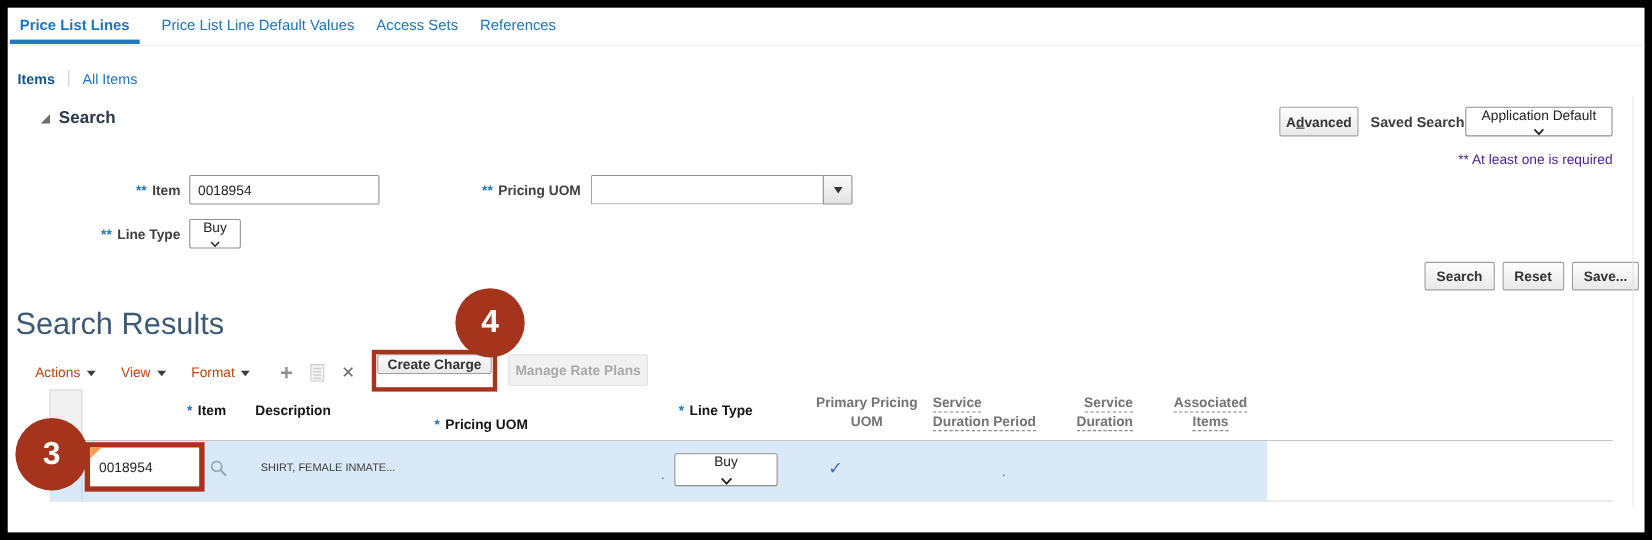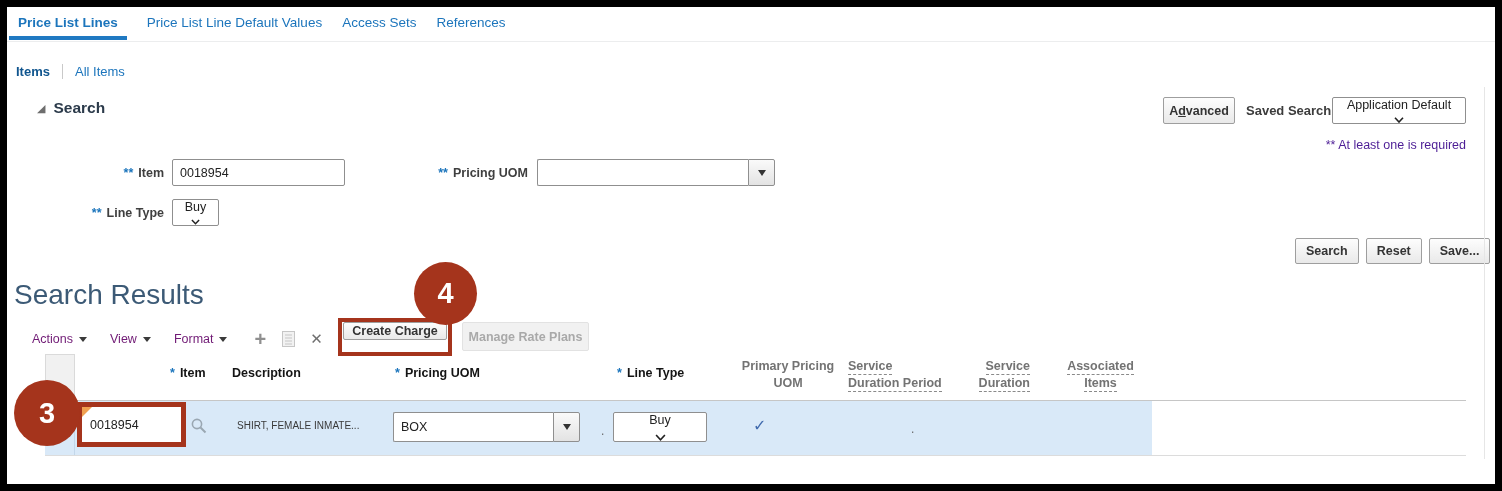--- a/index.html
+++ b/index.html
@@ -55,21 +55,21 @@
               border-top:6px solid #333; }
   .sel-ltype { position:absolute; left:165px; top:192px; width:47px; height:27px; padding:0 5px; }
 
   .action-buttons { position:absolute; left:1288px; top:231px; display:flex; gap:7px; }
   .action-buttons .btn { height:26px; padding:0 10px; }
 
   
   .results-title { position:absolute; left:7px; top:272px; font-size:28px; color:#3c5a76; }
 
   .toolbar { position:absolute; left:25px; top:318px; height:28px; display:flex; align-items:center; }
-  .menu { display:flex; align-items:center; gap:6px; margin-right:23px; font-size:12.5px; color:#701a75; cursor:pointer; }
+  .menu { display:flex; align-items:center; gap:6px; margin-right:23px; font-size:12.5px; color:#c2410c; cursor:pointer; }
   .menu-tri { width:0; height:0; border-left:4px solid transparent; border-right:4px solid transparent;
               border-top:5px solid #3a3a3a; }
   .icon-add { font-size:20px; font-weight:bold; color:#8f8f8f; margin:0 16px 0 4px; line-height:1; cursor:pointer; }
   .icon-dup { margin-right:15px; cursor:pointer; display:flex; }
   .icon-del { font-size:15px; font-weight:bold; color:#6e6e6e; margin-right:22px; cursor:pointer; }
 
   .btn-create { position:absolute; left:336px; top:315px; width:104px; height:18px; z-index:2; }
   .btn-manage { position:absolute; left:455px; top:315px; width:127px; height:29px;
                 background:#f1f1f1; border:1px solid #e2e2e2; color:#a9a9a9; cursor:default; }
   .ann-rect-create { position:absolute; left:331px; top:311px; width:114px; height:38px;
@@ -78,21 +78,21 @@
                 font-size:29px; display:flex; align-items:center; justify-content:center; z-index:5; }
   .ann-4 { left:407px; top:255px; width:63px; height:63px; }
   .ann-3 { left:7px; top:373px; width:66px; height:66px; }
 
   
   .hdr-cell { position:absolute; font-size:12.5px; font-weight:bold; color:#141414; white-space:nowrap; }
   .hdr-sel { position:absolute; left:38px; top:347px; width:30px; height:46px; box-sizing:border-box;
              background:#f1f1f1; border:1px solid #dadada; }
   .hdr-item { left:163px; top:359px; }
   .hdr-desc { left:225px; top:359px; }
-  .hdr-puom { left:388px; top:359px; }
+  .hdr-puom { left:388px; top:372px; }
   .hdr-ltype { left:610px; top:359px; }
   .hdr2 { position:absolute; top:351px; font-size:12.5px; font-weight:bold; color:#737373; line-height:17px; }
   .hdr-primary { left:717px; width:128px; text-align:center; }
   .hdr-sdp { left:841px; width:118px; text-align:left; }
   .hdr-sd  { left:930px; width:93px; text-align:right; }
   .hdr-assoc { left:1046px; width:95px; text-align:center; }
   .dashed { border-bottom:1px dashed #8a8a8a; display:inline-block; line-height:15px; }
   .hdr-border { position:absolute; left:38px; top:393px; width:1421px; height:1px; background:#c6c6c6; }
 
   .row-bg { position:absolute; left:38px; top:394px; width:1107px; height:54px; background:#d9e9f8; }
@@ -270,28 +270,20 @@
 
     <span class="row-search-icon">
       <svg width="18" height="18" viewBox="0 0 18 18">
           <circle cx="7" cy="7" r="4.6" fill="none" stroke="#9aa7b2" stroke-width="1.6"></circle>
           <line x1="10.5" y1="10.5" x2="15.5" y2="15.5" stroke="#9aa7b2" stroke-width="2"></line>
         </svg>
     </span>
 
     <div class="cell-desc">SHIRT, FEMALE INMATE...</div>
 
-    <div class="combo combo-box">
-      <div class="combo-input">
-        <span>BOX</span>
-      </div>
-      <div class="combo-btn">
-        <span class="tri-down"></span>
-      </div>
-    </div>
 
     <span class="cell-dot dot1">.</span>
 
     <div class="select sel-buy">
       <span>Buy</span>
       <svg class="chev-svg" width="11" height="7" viewBox="0 0 10 6">
           <path d="M1 0.7 L5 5 L9 0.7" stroke="#222" stroke-width="1.5" fill="none"></path>
         </svg>
     </div>
 

